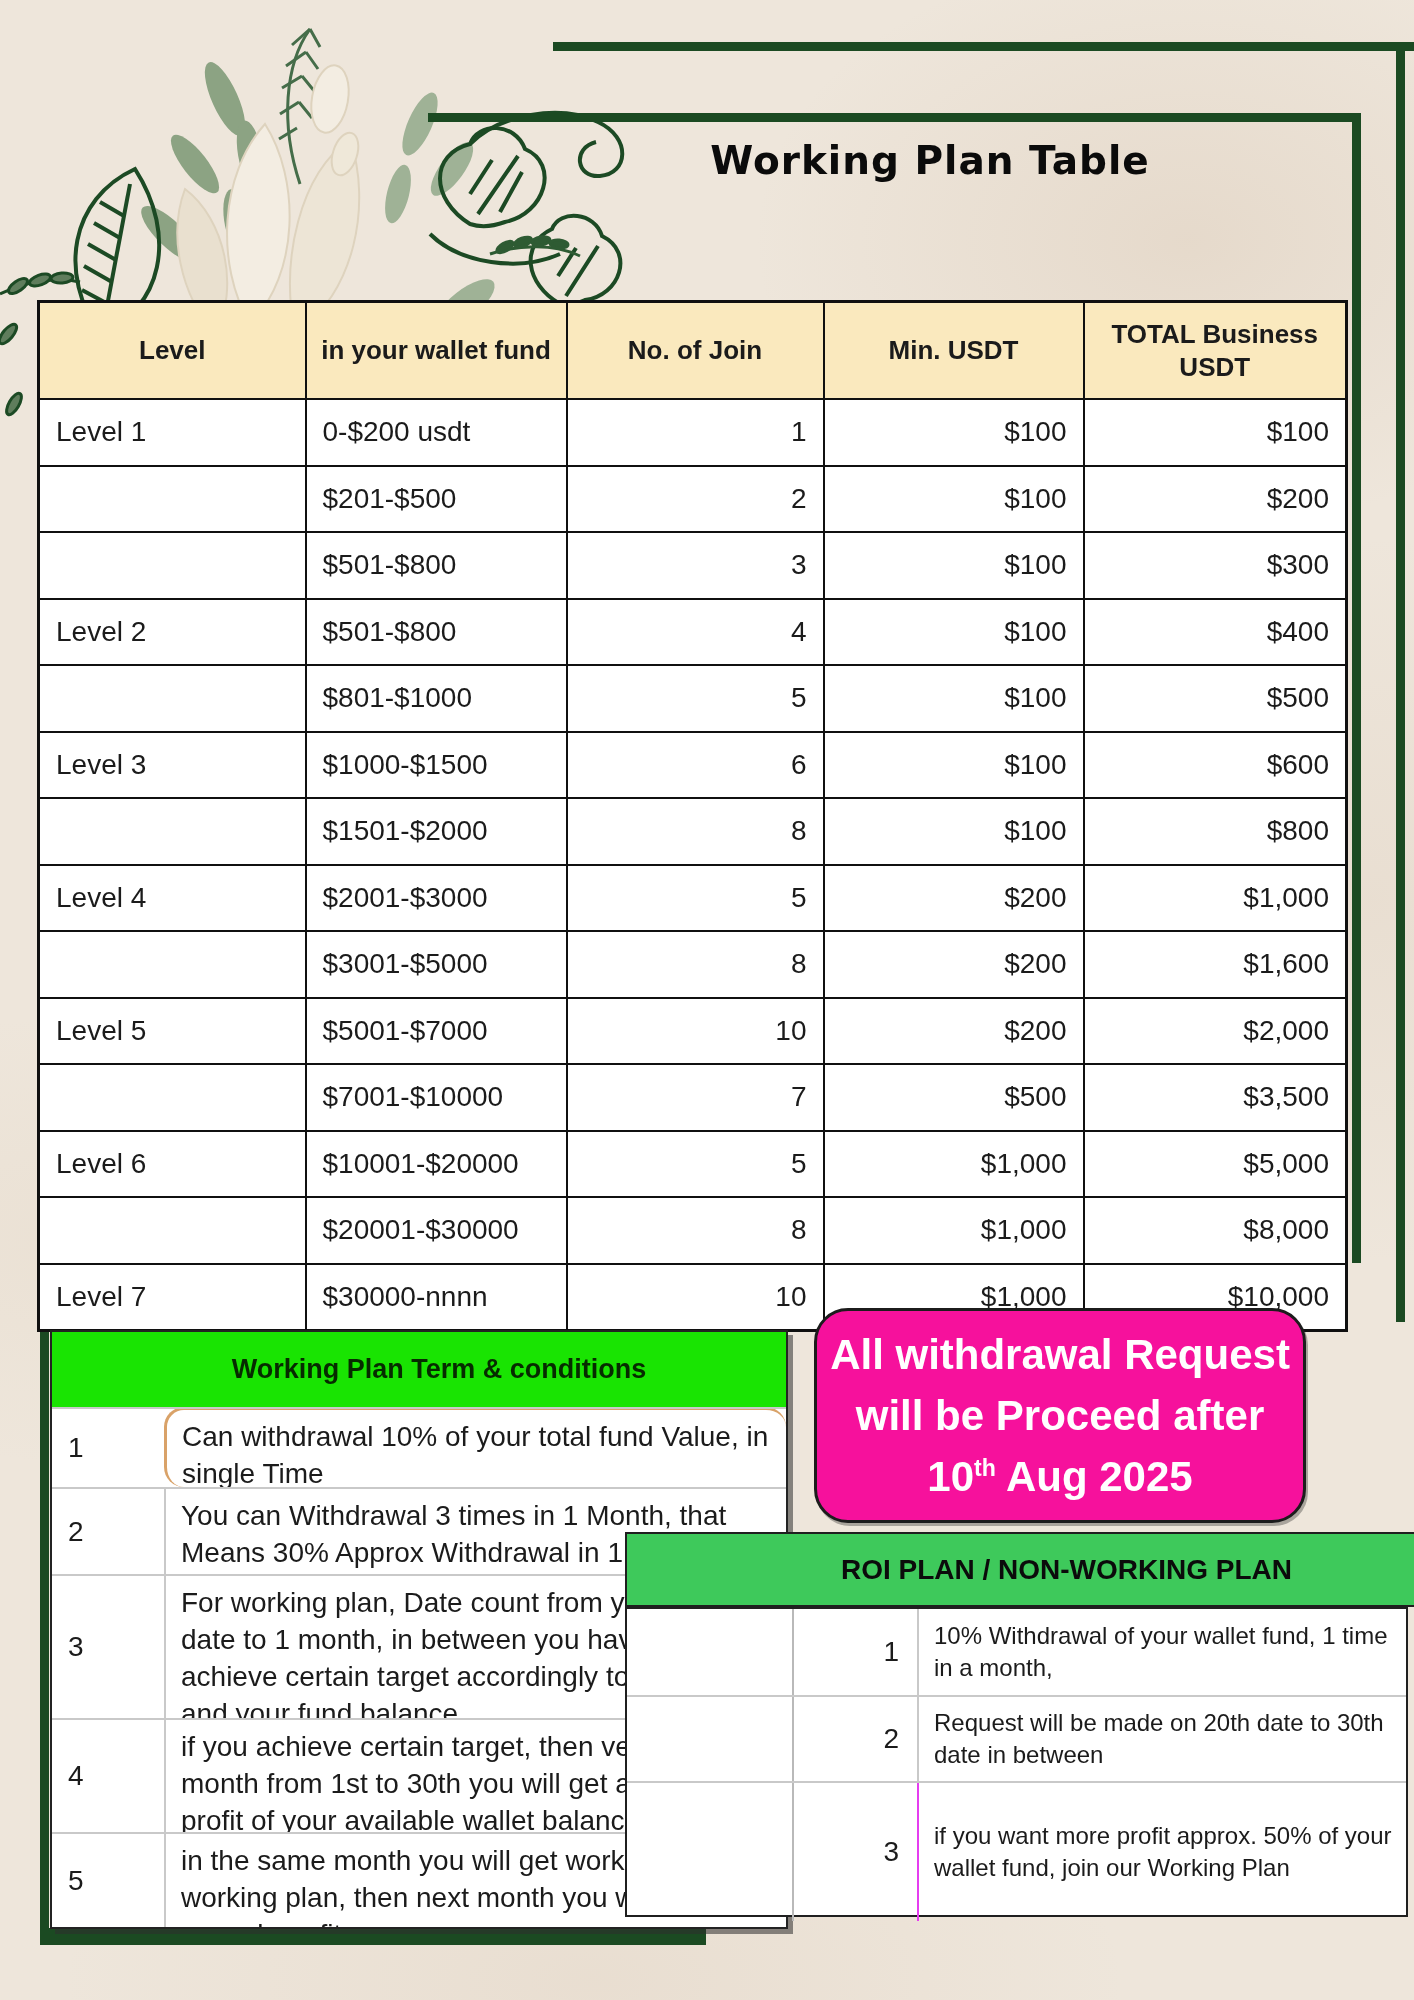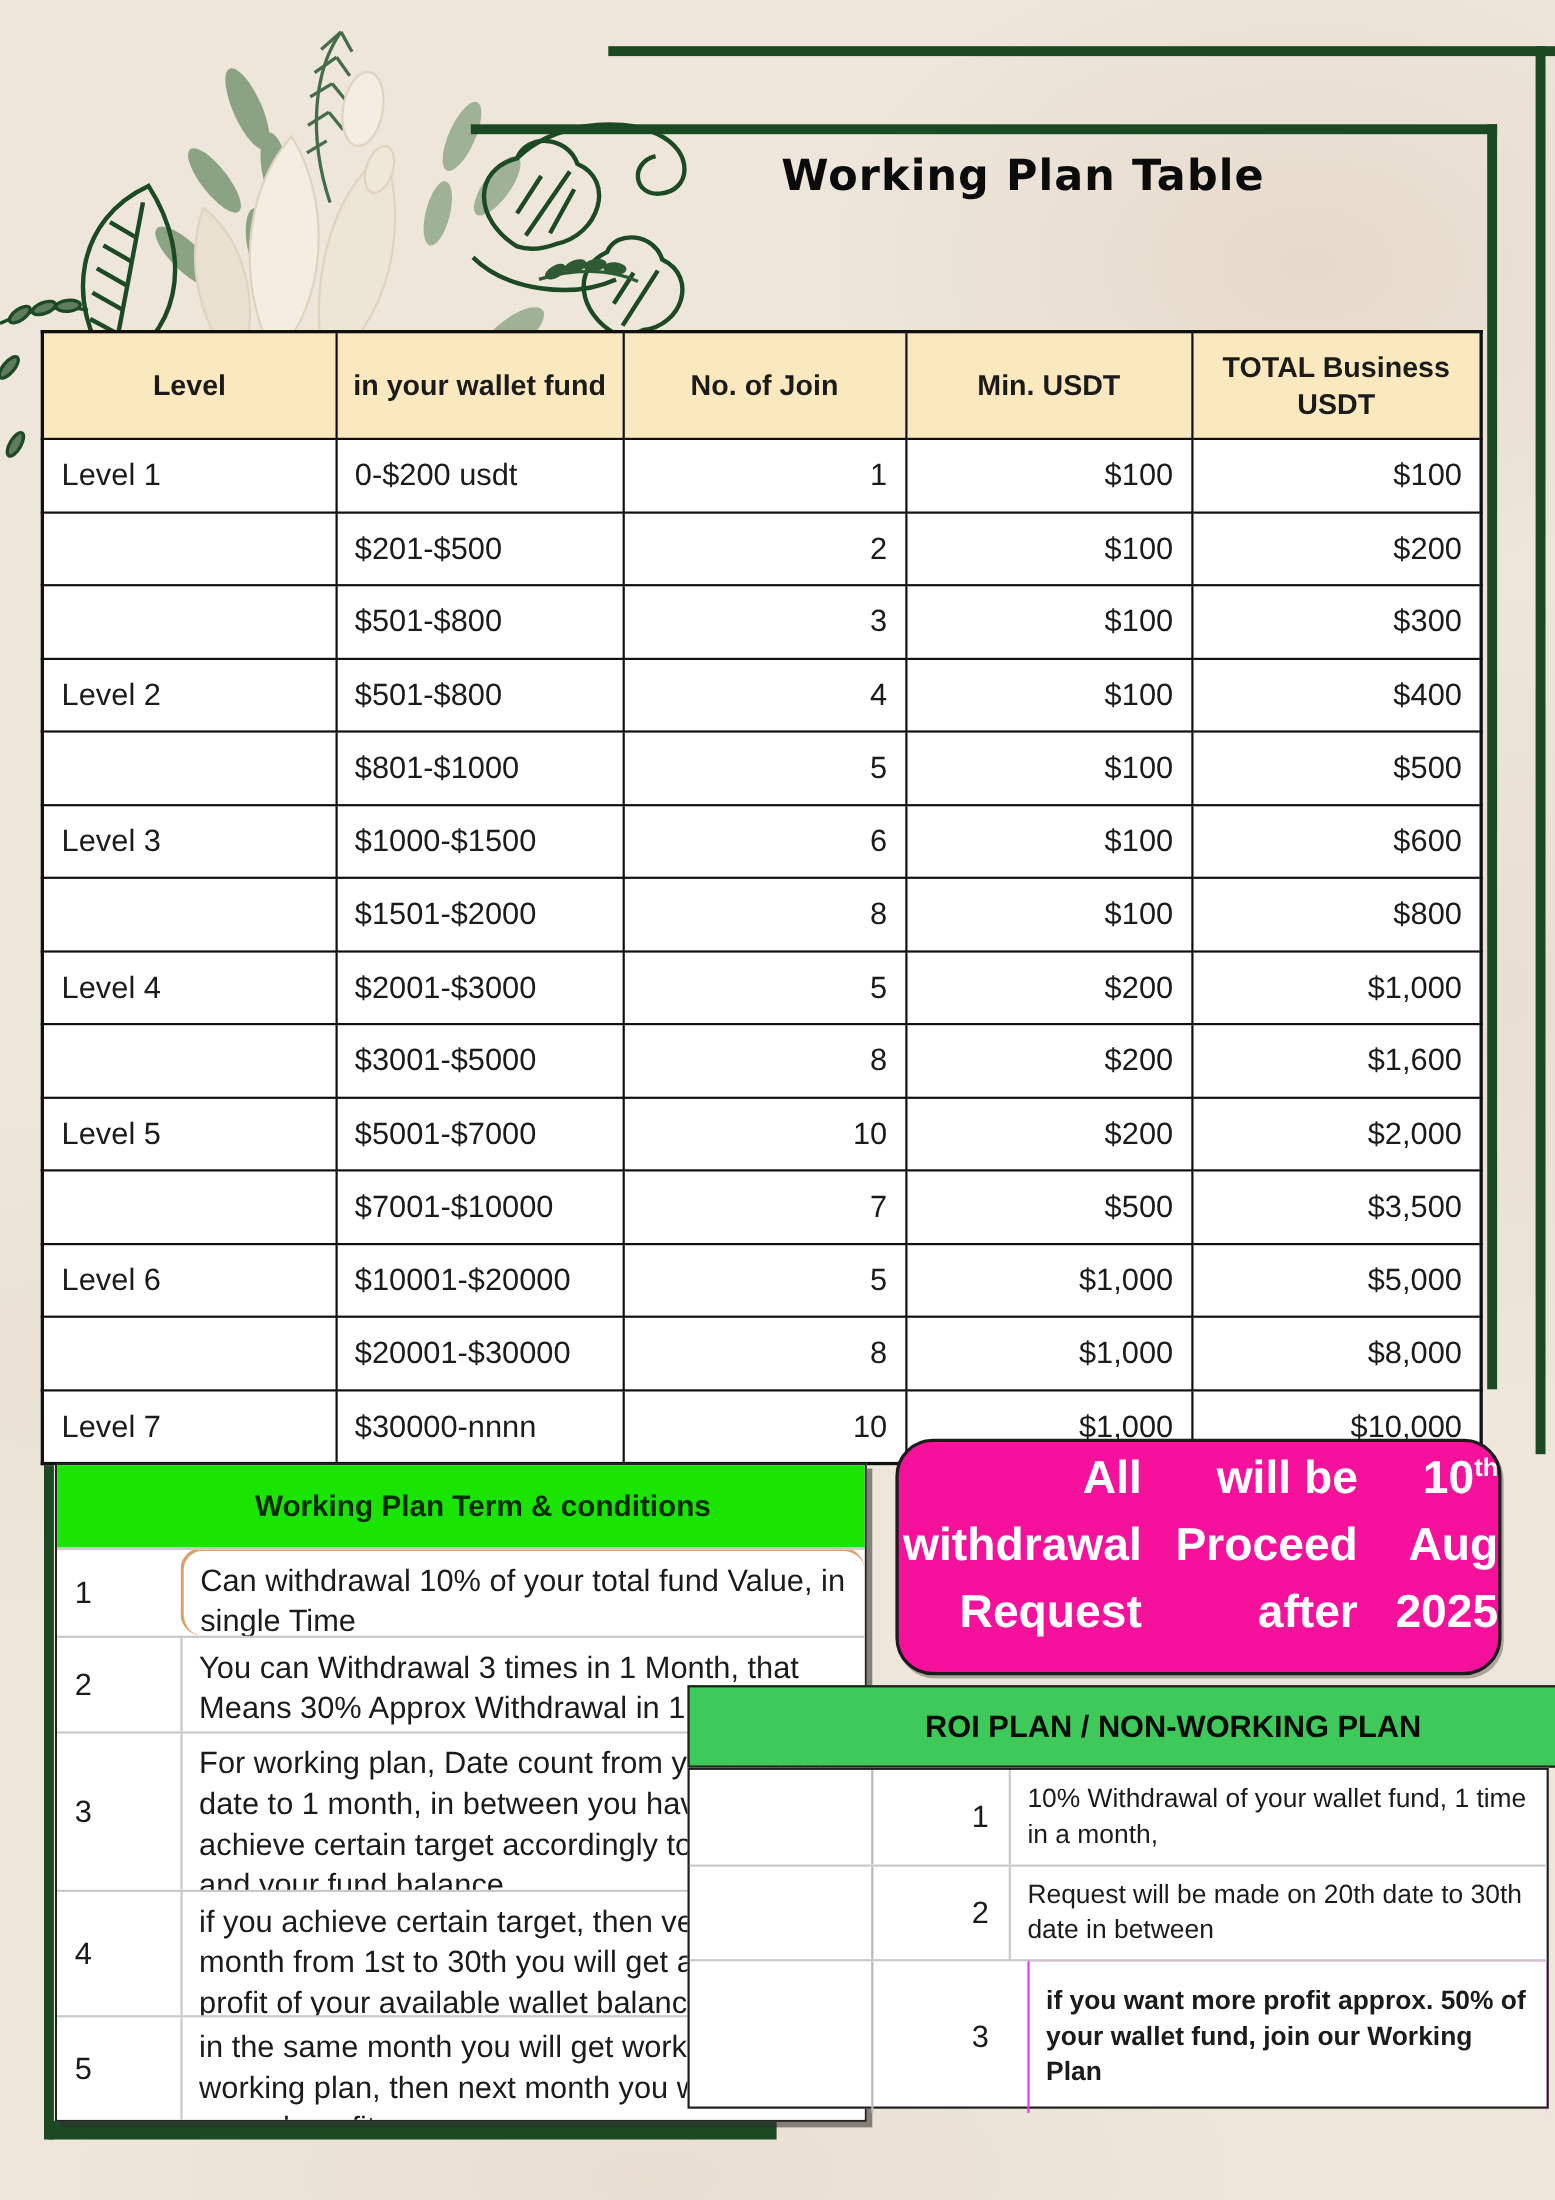--- a/index.html
+++ b/index.html
@@ -80,25 +80,25 @@
   }
   .t-row.r0 .t-text{
     border-left:3px solid var(--terms-first-row-border,#D9A268);
     border-top:3px solid var(--terms-first-row-border,#D9A268);
     margin-top:-2px;
     border-radius:20px;
   }
 
   
   #banner{
-    position:absolute;left:814px;top:1308px;width:551px;height:215px;z-index:3;
+    position:absolute;left:814px;top:1308px;width:492px;height:215px;z-index:3;
     background:var(--banner-pink,#F6119C);
     border:3px solid #1c1c1c;border-radius:34px;box-sizing:border-box;
-    display:flex;flex-direction:row;justify-content:center;
-    text-align:right;padding-top:2px;
+    display:flex;flex-direction:column;justify-content:center;
+    text-align:center;padding-top:2px;
     box-shadow:2px 3px 0 rgba(40,40,40,0.35);
   }
   .banner-line{
     color:#fff;font-size:42px;font-weight:bold;line-height:1.45;
     font-family:"Liberation Sans", sans-serif;
   }
   .banner-line sup{font-size:0.55em;}
 
   
   #roi-header{
@@ -124,21 +124,21 @@
     padding-right:18px;font-size:28px;box-sizing:border-box;
   }
   .r-text{
     flex:1;border-left:2px solid #c9c9c9;
     font-size:24px;line-height:1.35;padding:10px 12px 0 15px;
     display:flex;align-items:flex-start;box-sizing:border-box;
   }
   .r-row.r0 .r-text,.r-row.r1 .r-text{align-items:center;padding-top:0;}
   .r-row.r2 .r-text{
     border:2px solid var(--roi-highlight-border,#E53DF0);
-    align-items:center;padding-top:0;margin:-2px -2px -2px 17px;font-weight:bold;
+    align-items:center;padding-top:0;margin:-2px -2px -2px 0;
   }
 </style>
 </head>
 <body style="--page-background: #EEE6DB; --table-header-bg: #FAE9BE; --frame-green: #1B4A22; --terms-header-green: #19E402; --roi-header-green: #3EC95B; --banner-pink: #F6119C; --roi-highlight-border: #E53DF0; --terms-first-row-border: #D9A268;">
 
 <div id="texture"></div>
 
 <svg id="floral" width="660" height="478" viewBox="0 0 660 478">
   <g stroke="#33603A" stroke-width="3" fill="none" opacity="0.9">
     <path d="M300 180 C280 120 285 60 310 25"></path>

